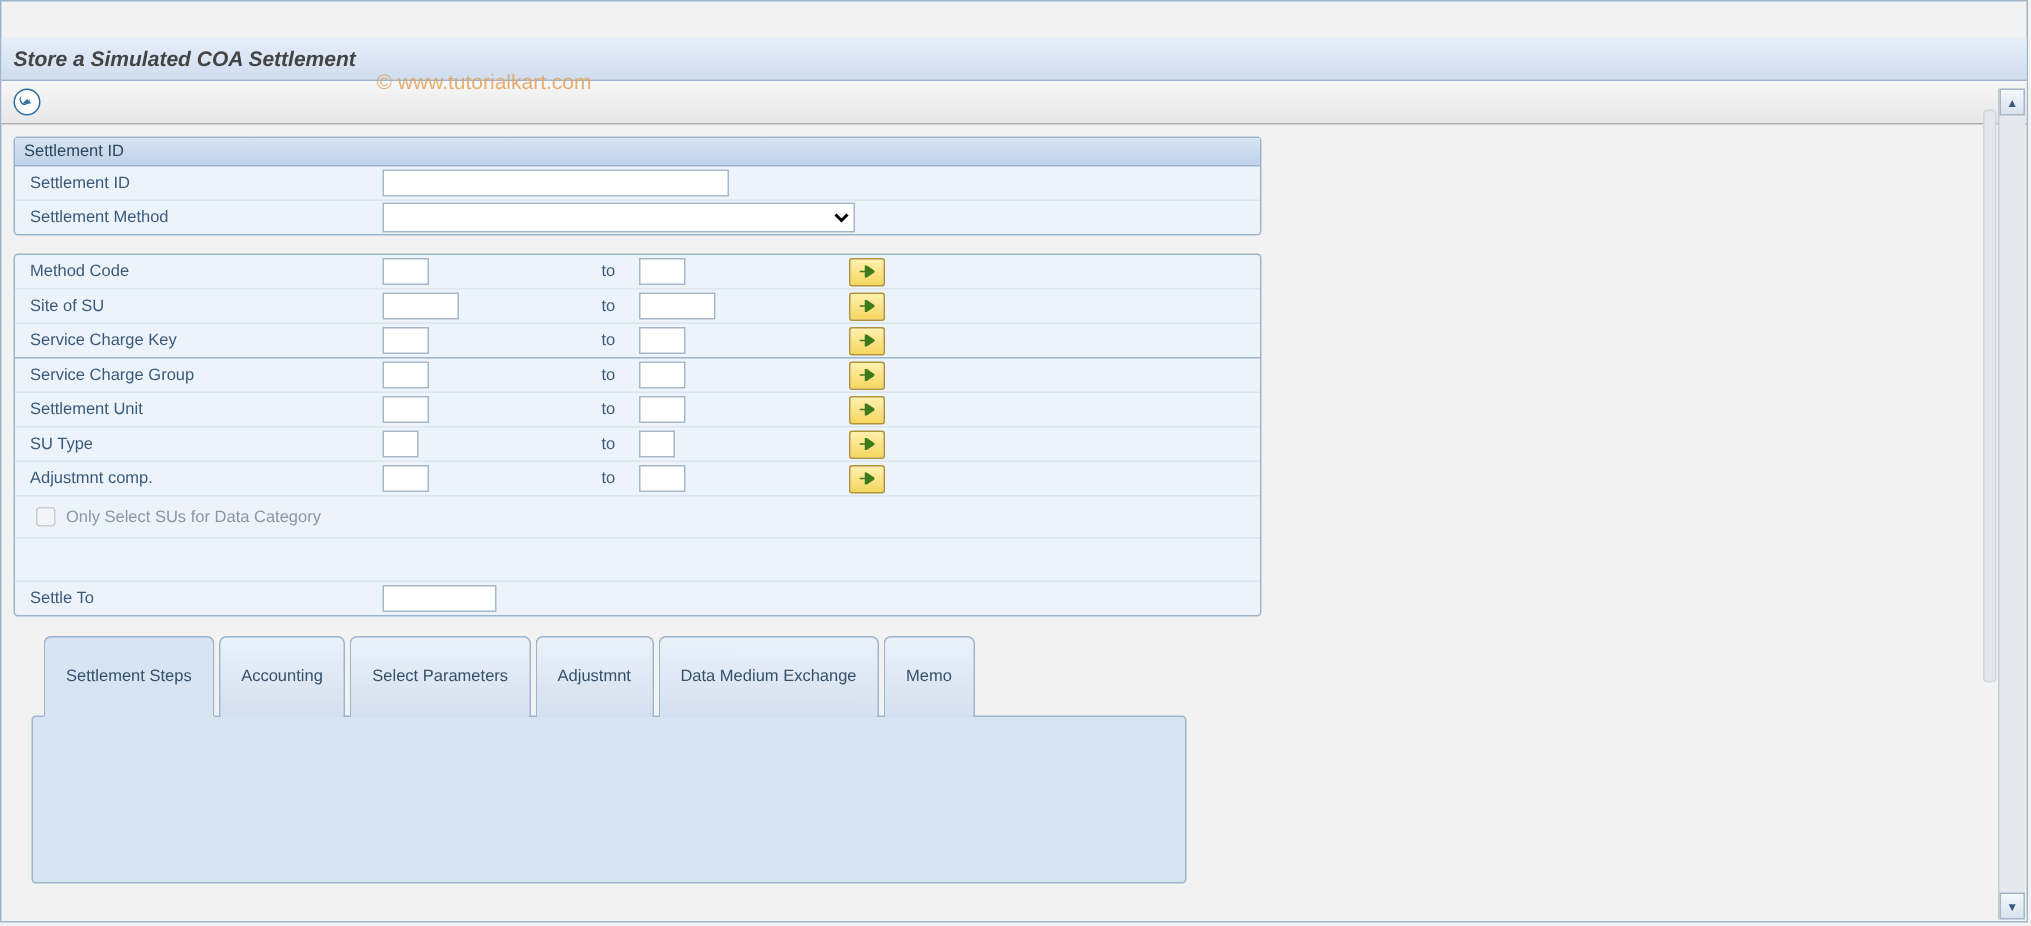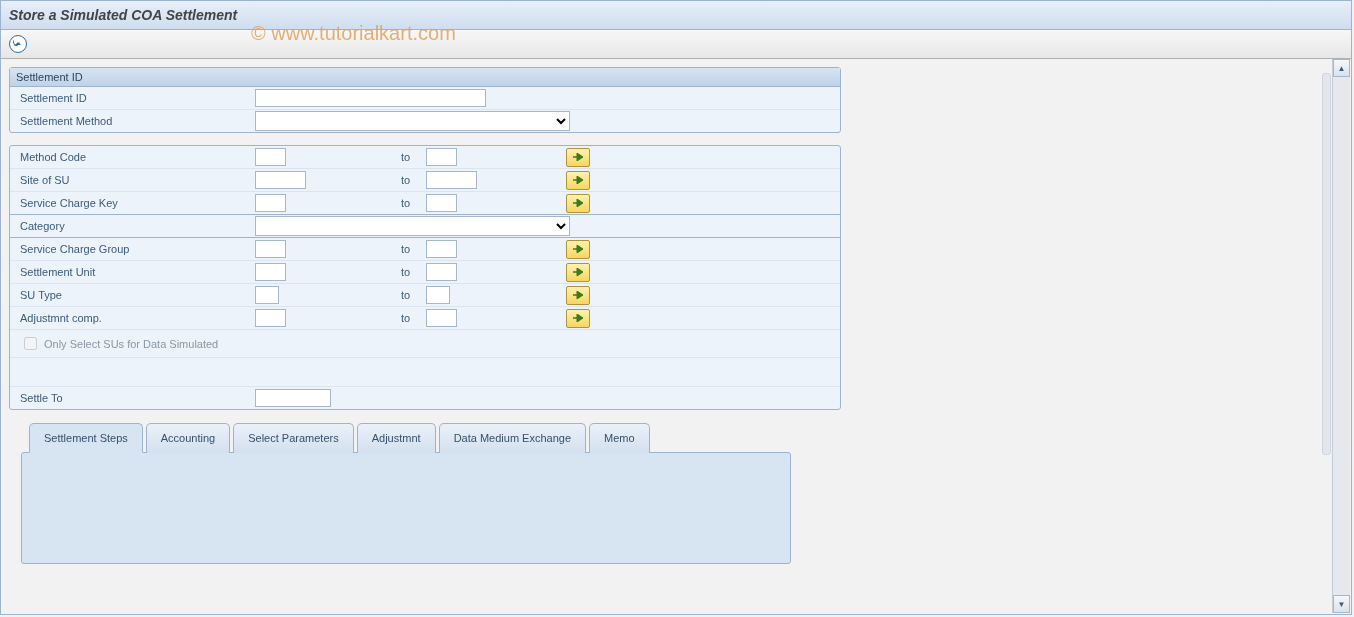--- a/index.html
+++ b/index.html
@@ -27,20 +27,21 @@
   .title-bar {
     height: 28px;
     line-height: 28px;
     padding-left: 8px;
     background: linear-gradient(to bottom, #e7effa 0%, #cfddee 100%);
     border-bottom: 1px solid #9db5cc;
     font-size: 14px;
     font-weight: bold;
     font-style: italic;
     color: #444;
+    margin-top: 24px;
   }
 
   
   .toolbar {
     height: 28px;
     background: linear-gradient(to bottom, #f7f7f7 0%, #e7e7e7 100%);
     border-bottom: 1px solid #b0b0b0;
     display: flex;
     align-items: center;
     padding-left: 8px;
@@ -71,21 +72,21 @@
     position: absolute;
     left: 5px; top: 3px;
     border: 3px solid transparent;
     border-bottom-color: #2c6da0;
   }
 
   .watermark {
     position: absolute;
     left: 250px;
     top: -8px;
-    font-size: 20px;
+    font-size: 14px;
     color: #e1a35e;
     opacity: 0.85;
     pointer-events: none;
   }
 
   
   .main-area {
     padding: 8px 0 0 8px;
     height: calc(100% - 58px);
     position: relative;
@@ -202,21 +203,21 @@
   }
   .tabs {
     display: flex;
     gap: 0;
     padding-left: 8px;
   }
   .tab {
     border: 1px solid #9db5cc;
     border-bottom: none;
     background: linear-gradient(to bottom, #eaf1f9 0%, #d4e0ef 100%);
-    padding: 8px 14px;
+    padding: 20px 14px;
     font-size: 11px;
     color: #34506b;
     border-radius: 5px 5px 0 0;
     margin-right: 3px;
     cursor: pointer;
     position: relative;
     top: 1px;
   }
   .tab.active {
     background: #d7e4f2;
@@ -327,24 +328,20 @@
           <input type="text" class="fld fld-tiny readonly" readonly="" style="">
           <span class="to-lbl tiny">to</span>
           <input type="text" class="fld fld-tiny readonly" readonly="" style="">
           <span class="multi-btn">
             <svg viewBox="0 0 10 8">
                 <path d="M0 4 L4 4 L4 0 L10 4 L4 8 L4 4 Z"></path>
               </svg>
           </span>
         </div>
 
-        <div class="row separator">
-          <span class="label">Category</span>
-          <select class="combobox"><option></option></select>
-        </div>
 
         <div class="row separator">
           <span class="label">Service Charge Group</span>
           <input type="text" class="fld fld-tiny readonly" readonly="" style="">
           <span class="to-lbl tiny">to</span>
           <input type="text" class="fld fld-tiny readonly" readonly="" style="">
           <span class="multi-btn">
             <svg viewBox="0 0 10 8">
                 <path d="M0 4 L4 4 L4 0 L10 4 L4 8 L4 4 Z"></path>
               </svg>
@@ -382,21 +379,21 @@
           <input type="text" class="fld fld-tiny readonly" readonly="" style="">
           <span class="multi-btn">
             <svg viewBox="0 0 10 8">
                 <path d="M0 4 L4 4 L4 0 L10 4 L4 8 L4 4 Z"></path>
               </svg>
           </span>
         </div>
 
         <div class="chk-row">
           <input type="checkbox" class="dis" disabled="" style="">
-          <span>Only Select SUs for Data Simulated</span>
+          <span>Only Select SUs for Data Category</span>
         </div>
 
         <div class="spacer-row"></div>
 
         <div class="row">
           <span class="label">Settle To</span>
           <input type="text" class="fld fld-sm readonly" readonly="" style="">
         </div>
       </div>
     </div>

